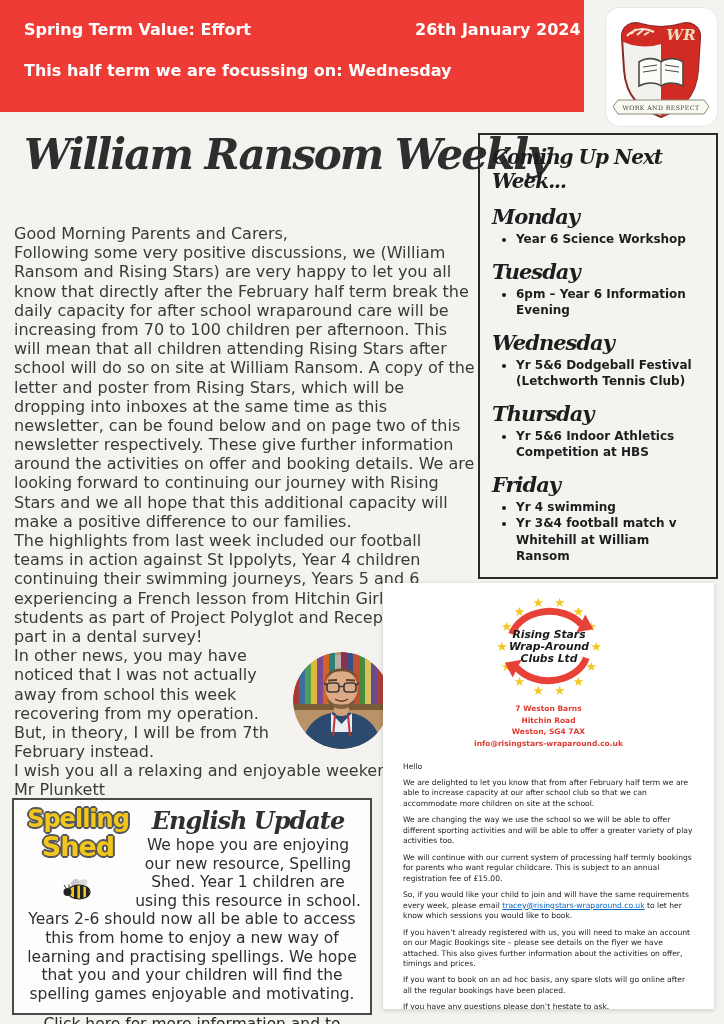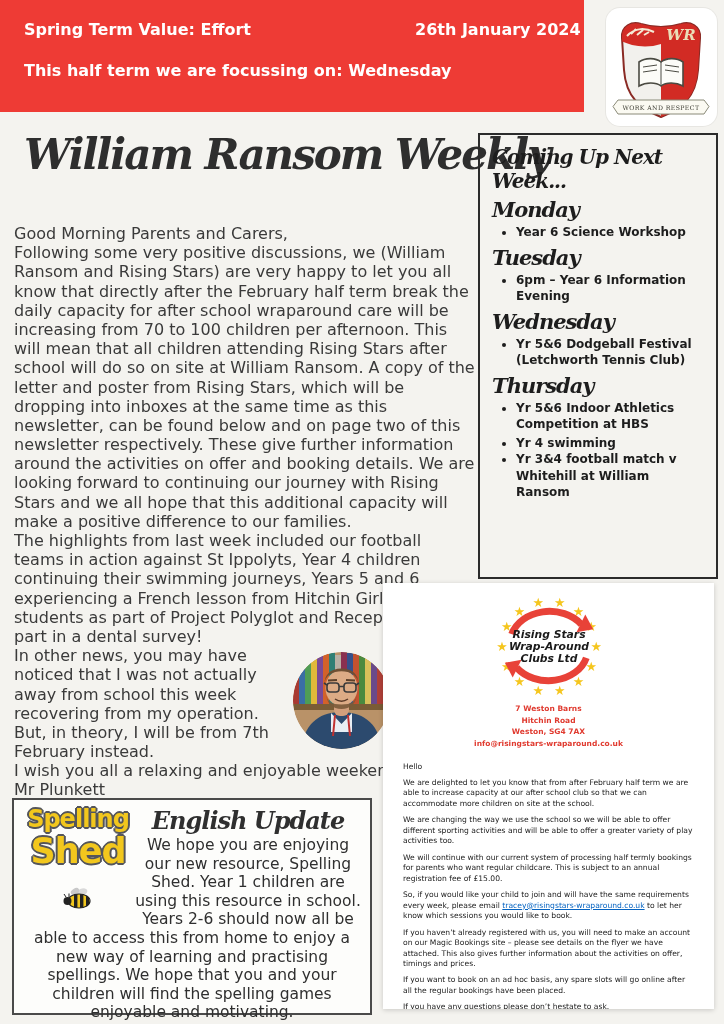--- a/index.html
+++ b/index.html
@@ -19,37 +19,37 @@
 
   
   .title{position:absolute;left:12px;top:118px;margin:12px;font-family:"DejaVu Serif",serif;font-style:italic;font-weight:700;font-size:42px;letter-spacing:-2px;color:#2e2e2e;white-space:nowrap;}
   .body-text{position:absolute;left:14px;top:186px;width:462px;height:610px;overflow:hidden;font-size:16px;line-height:1.2;color:#3a3a3a;margin-top:38px;}
   .body-text p{margin:0;}
   .avatar{float:right;width:97px;height:97px;margin:6px 86px 0 4px;border-radius:50%;overflow:hidden;}
 
   
   .coming-up{position:absolute;left:478px;top:133px;width:240px;height:446px;border:2px solid #2b2b2b;box-sizing:border-box;padding:8px 12px;color:#1d1d1d;}
   .coming-up .cu-title{font-family:"DejaVu Serif",serif;font-style:italic;font-weight:700;font-size:20px;letter-spacing:-1px;margin:2px 0 0;}
-  .coming-up .day{font-family:"DejaVu Serif",serif;font-style:italic;font-weight:700;font-size:21px;letter-spacing:-1px;margin-top:4px;}
+  .coming-up .day{font-family:"DejaVu Serif",serif;font-style:italic;font-weight:700;font-size:21px;letter-spacing:-1px;margin-top:11px;}
   .coming-up ul{margin:2px 0 2px 8px;padding-left:16px;font-size:12px;line-height:1.38;font-weight:bold;}
   .coming-up li{margin:0;}
 
   
   .letter-page{position:absolute;left:383px;top:583px;width:331px;height:426px;background:#fff;box-shadow:0 1px 5px rgba(0,0,0,.18);box-sizing:border-box;padding:10px 20px 0;overflow:hidden;}
   .rs-logo{width:118px;margin:0 auto;display:block;}
   .rs-address{margin-top:4px;text-align:center;color:#E03A2F;font-weight:700;font-size:7.5px;line-height:1.55;}
   .rs-body{margin-top:12px;font-size:7.6px;line-height:1.38;color:#222;}
   .rs-body p{margin:0 0 6px;}
   .rs-body a{color:#0563C1;text-decoration:underline;}
 
   
   .spelling-box{position:absolute;left:12px;top:798px;width:360px;height:217px;border:2px solid #4a4a4a;box-sizing:border-box;background:#fdfdfb;padding:6px 8px;color:#2f2f2f;}
   .ss-logo{float:left;width:112px;text-align:center;}
   .ss-word{font-weight:800;font-size:24px;line-height:1.1;letter-spacing:-1px;color:#F2C71D;text-shadow:-2px 0 #55565a,2px 0 #55565a,0 -2px #55565a,0 2px #55565a,-1px -1px #55565a,1px 1px #55565a,-1px 1px #55565a,1px -1px #55565a;}
-  .ss-word2{font-size:35px;}
+  .ss-word2{font-size:27px;}
   .ss-bee{margin-top:14px;}
   .eu-heading{font-family:"DejaVu Serif",serif;font-style:italic;font-weight:700;font-size:24px;letter-spacing:-1px;text-align:center;margin:0 0 0 104px;}
   .eu-body{font-size:15.5px;line-height:1.2;text-align:center;margin-top:1px;}
   .eu-link{display:block;text-align:center;font-size:15.5px;line-height:1.25;margin-top:12px;color:#2b2b2b;text-decoration:underline;}
 </style>
 </head>
 <body>
 
 <div class="page">
 
@@ -153,20 +153,21 @@
       <li>6pm – Year 6 Information Evening</li>
     </ul>
     <div class="day">Wednesday</div>
     <ul>
       <li>Yr 5&amp;6 Dodgeball Festival (Letchworth Tennis Club)</li>
     </ul>
     <div class="day">Thursday</div>
     <ul>
       <li>Yr 5&amp;6 Indoor Athletics Competition at HBS</li>
     </ul>
+    <div class="day">Friday</div>
     <ul>
       <li>Yr 4 swimming</li>
       <li>Yr 3&amp;4 football match v Whitehill at William Ransom</li>
     </ul>
   </aside>
 
   <section class="letter-page">
     <svg class="rs-logo" width="118" height="106" viewBox="0 0 120 108">
       <g font-size="13" fill="#F5C61E" text-anchor="middle" font-family="DejaVu Sans, sans-serif">
         <text x="108" y="59">★</text>

